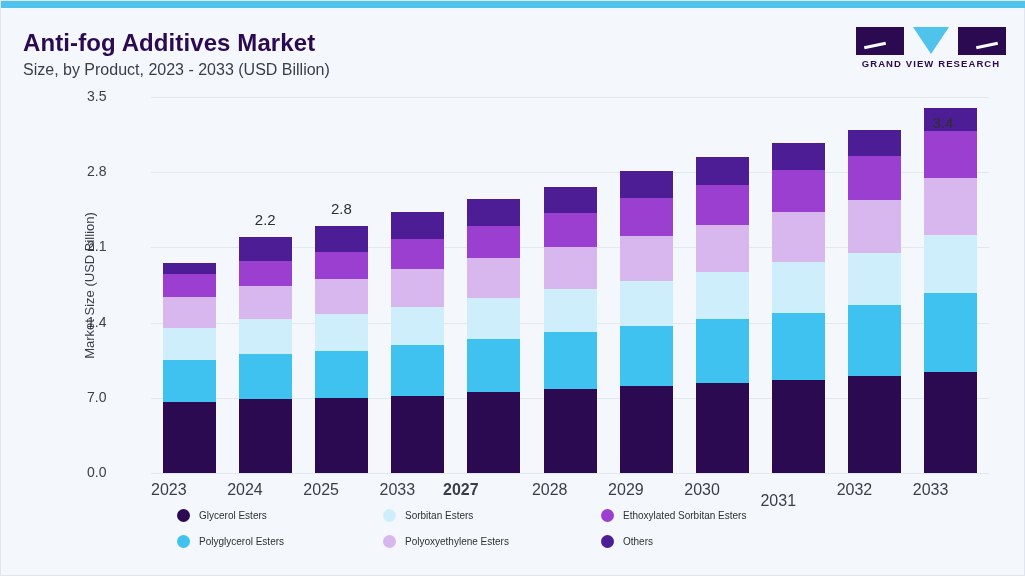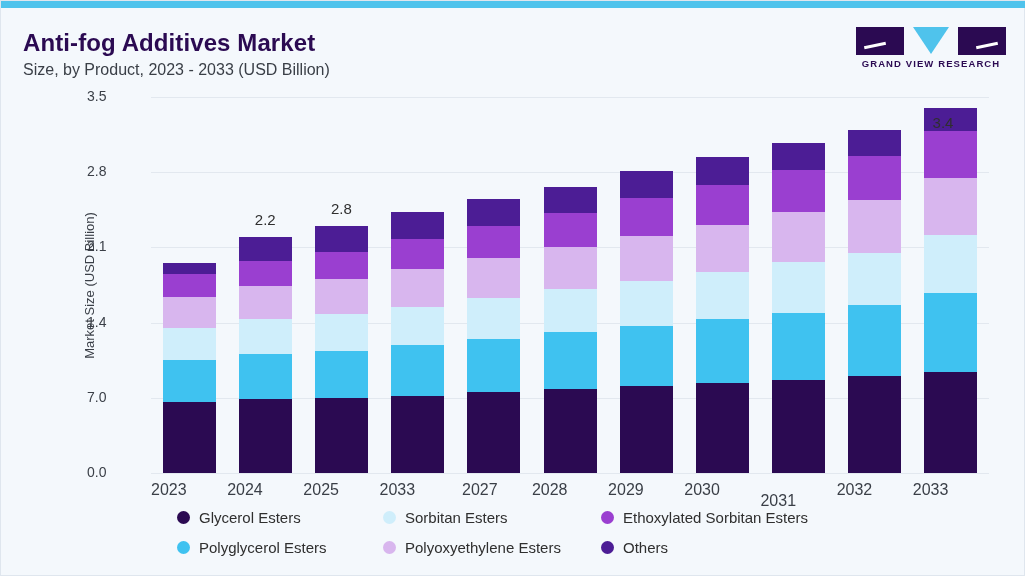--- a/index.html
+++ b/index.html
@@ -98,21 +98,21 @@
     display:flex;flex-wrap:wrap;
   }
   .lg-item{
     display:flex;align-items:center;
     width:206px;margin-bottom:13px;
   }
   .lg-item.wide{width:218px;}
   .lg-dot{
     width:13px;height:13px;border-radius:50%;margin-right:9px;flex:none;
   }
-  .lg-text{font-size:15px;color:#2f2f2f;white-space:nowrap;}
+  .lg-text{font-size:10px;color:#2f2f2f;white-space:nowrap;}
 </style>
 </head>
 <body>
 
 <div id="page">
 
   <div id="top-accent"></div>
 
   <div id="title">Anti-fog Additives Market</div>
   <div id="subtitle">Size, by Product, 2023 - 2033 (USD Billion)</div>
@@ -186,21 +186,21 @@
       </div>
       <div class="xtick" style="left: 228.545px; width: 76.1818px;">2033</div>
       <div class="bar-group" style="left: 316.318px; width: 53px; height: 273.943px;">
         <div class="seg" style="height: 29.4118%; background: rgb(43, 10, 82);"></div>
         <div class="seg" style="height: 19.6078%; background: rgb(63, 194, 240);"></div>
         <div class="seg" style="height: 14.902%; background: rgb(207, 238, 251);"></div>
         <div class="seg" style="height: 14.5098%; background: rgb(216, 182, 238);"></div>
         <div class="seg" style="height: 11.7647%; background: rgb(154, 63, 208);"></div>
         <div class="seg" style="height: 9.80392%; background: rgb(76, 29, 149);"></div>
       </div>
-      <div class="xtick" style="left: 311px; width: 76.1818px;">2027</div>
+      <div class="xtick" style="left: 292px; width: 76.1818px; font-weight: bold;">2027</div>
       <div class="bar-group" style="left: 392.5px; width: 53px; height: 285.76px;">
         <div class="seg" style="height: 29.3233%; background: rgb(43, 10, 82);"></div>
         <div class="seg" style="height: 19.9248%; background: rgb(63, 194, 240);"></div>
         <div class="seg" style="height: 15.0376%; background: rgb(207, 238, 251);"></div>
         <div class="seg" style="height: 14.6617%; background: rgb(216, 182, 238);"></div>
         <div class="seg" style="height: 12.0301%; background: rgb(154, 63, 208);"></div>
         <div class="seg" style="height: 9.02256%; background: rgb(76, 29, 149);"></div>
       </div>
       <div class="xtick" style="left: 380.909px; width: 76.1818px;">2028</div>
       <div class="bar-group" style="left: 468.682px; width: 53px; height: 301.874px;">

